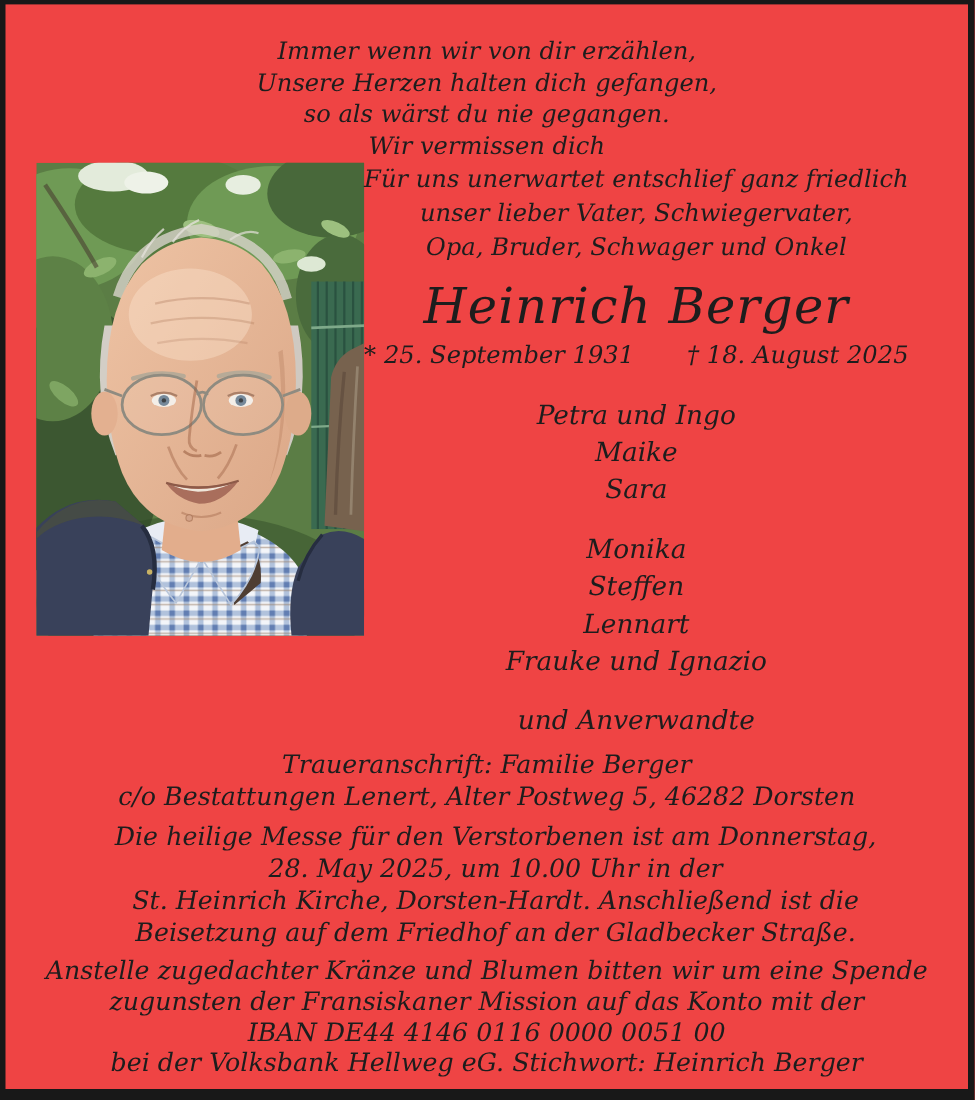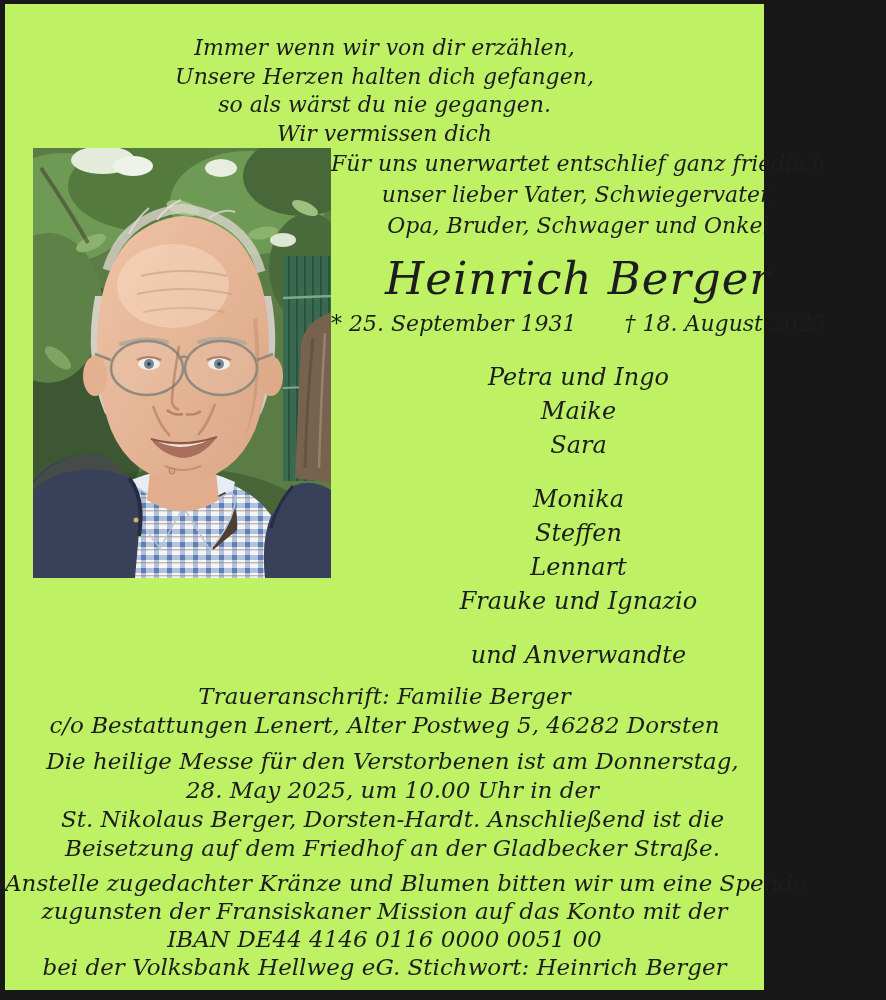--- a/index.html
+++ b/index.html
@@ -4,22 +4,22 @@
 <style>
   html,body{margin:0;padding:0;}
   body{
     width:886px;height:1000px;position:relative;overflow:hidden;
     background:#181818;
     font-family:"DejaVu Serif","Liberation Serif",serif;
     font-style:italic;
     color:#1d1d1d;
   }
   .page{
-    position:absolute;left:5px;top:4px;width:759px;height:986px;
-    background:#bef264;
+    position:absolute;left:5px;top:4px;width:875px;height:986px;
+    background:#ef4444;
   }
   .line{white-space:nowrap;}
   
   .poem{padding-top:30px;text-align:center;font-size:22px;line-height:28.5px;}
   
   .main{display:flex;align-items:flex-start;}
   .photo{width:298px;height:430px;margin-left:28px;flex:none;}
   .photo svg{display:block;width:298px;height:430px;}
   .right-col{flex:1;margin-right:62px;padding-left:0;text-align:center;}
   .intro{font-size:22px;line-height:31px;}
@@ -225,21 +225,21 @@
   </div>
 
   <div class="bottom">
     <div class="addr">
       <div class="line">Traueranschrift: Familie Berger</div>
       <div class="line">c/o Bestattungen Lenert, Alter Postweg 5, 46282 Dorsten</div>
     </div>
     <div class="service">
       <div class="line">Die heilige Messe für den Verstorbenen ist am Donnerstag,</div>
       <div class="line">28. May 2025, um 10.00 Uhr in der</div>
-      <div class="line">St. Nikolaus Berger, Dorsten-Hardt. Anschließend ist die</div>
+      <div class="line">St. Heinrich Kirche, Dorsten-Hardt. Anschließend ist die</div>
       <div class="line">Beisetzung auf dem Friedhof an der Gladbecker Straße.</div>
     </div>
     <div class="donation">
       <div class="line">Anstelle zugedachter Kränze und Blumen bitten wir um eine Spende</div>
       <div class="line">zugunsten der Fransiskaner Mission auf das Konto mit der</div>
       <div class="line">IBAN DE44 4146 0116 0000 0051 00</div>
       <div class="line">bei der Volksbank Hellweg eG. Stichwort: Heinrich Berger</div>
     </div>
   </div>
 

